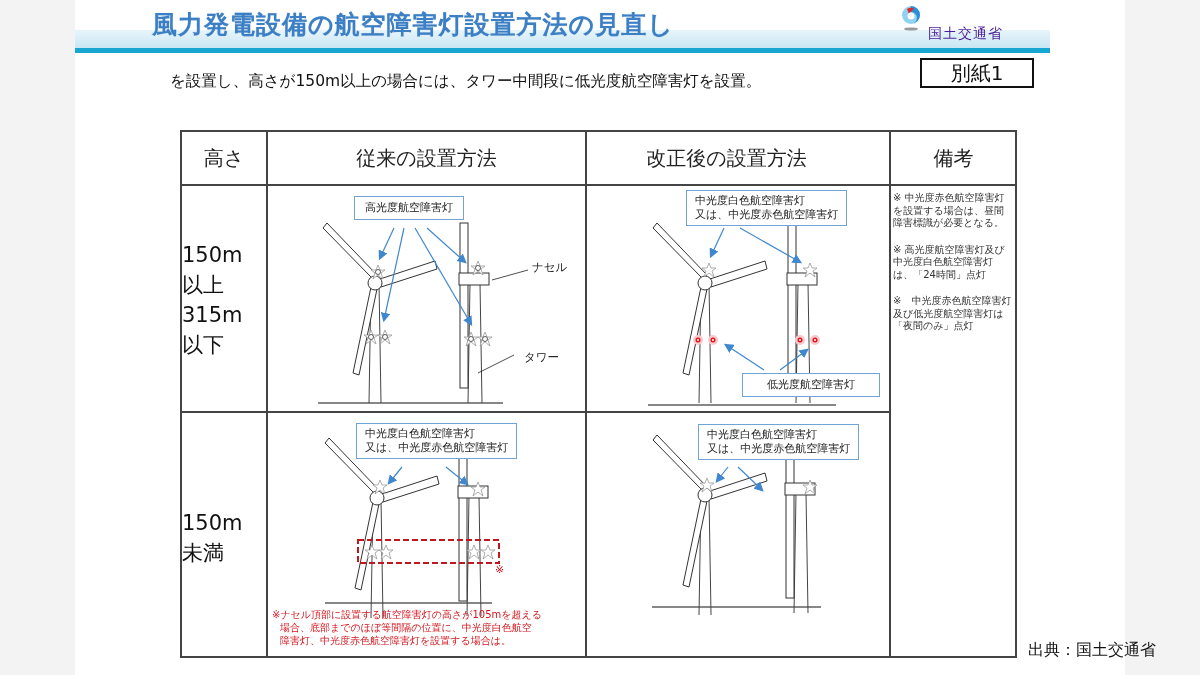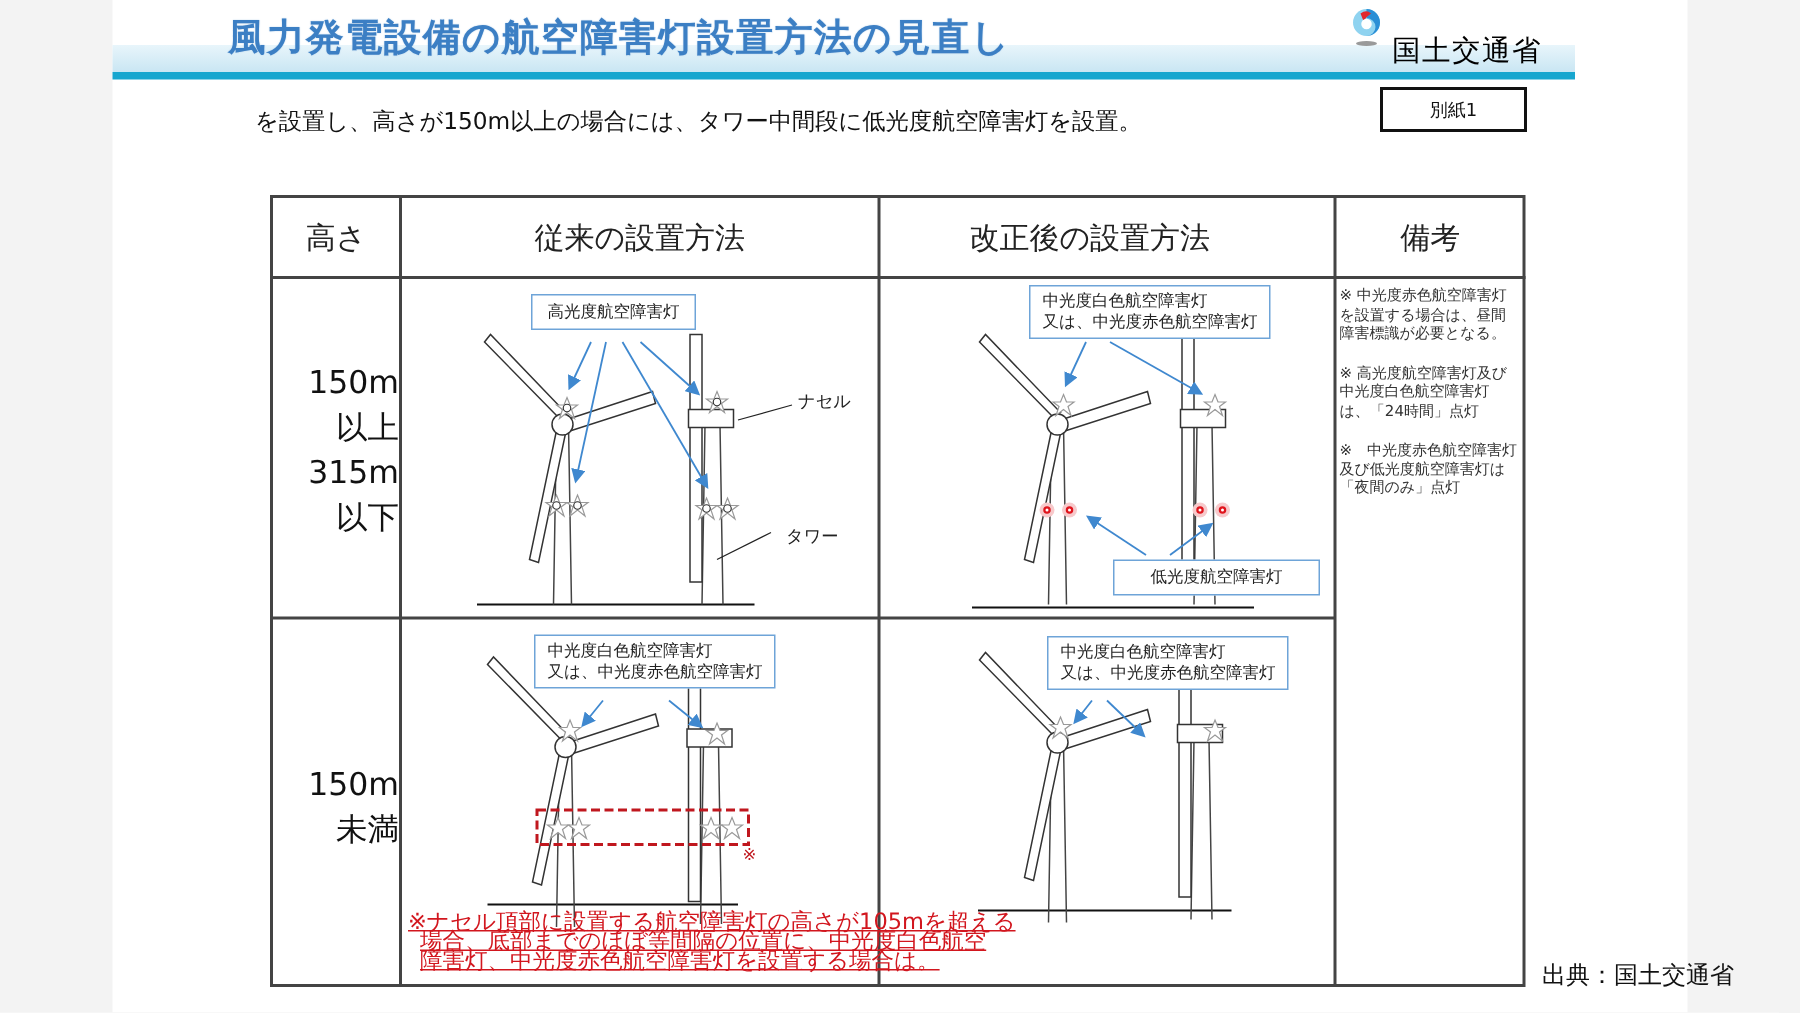--- a/index.html
+++ b/index.html
@@ -11,42 +11,42 @@
   
   .title-band { left: 75px; top: 30px; width: 975px; height: 18px;
     background: linear-gradient(to bottom, #e8f5fb 0%, #c9e6f3 100%); }
   .title-bar { left: 75px; top: 48px; width: 975px; height: 5px; background: #16a6cf; }
   .title-text { left: 152px; top: 8px; font-size: 25px; font-weight: bold; color: #3c7fc4;
     letter-spacing: 1px; white-space: nowrap; text-shadow: 0 0 1px #a9c9e6; }
 
   
   .logo { left: 900px; top: 4px; height: 28px; display: flex; align-items: center; gap: 6px; }
   .logo-mark { width: 22px; height: 26px; position: relative; }
-  .logo-text { font-size: 19px; color: #000000; letter-spacing: 1px; white-space: nowrap; margin-top: 32px; }
+  .logo-text { font-size: 14px; color: #4c1d95; letter-spacing: 1px; white-space: nowrap; margin-top: 32px; }
 
   
   .intro { left: 170px; top: 70px; font-size: 15.5px; line-height: 23px; color: #111; white-space: nowrap; }
-  .bessi { left: 920px; top: 58px; width: 98px; height: 30px; border: 2px solid #111;
-    font-size: 12px; display: flex; align-items: center; justify-content: center; background: #fff; }
+  .bessi { left: 920px; top: 58px; width: 114px; height: 30px; border: 2px solid #111;
+    font-size: 20px; display: flex; align-items: center; justify-content: center; background: #fff; }
 
   
   .tbl { left: 180px; top: 130px; width: 837px; height: 528px; border: 2px solid #444; }
   .vline { position: absolute; width: 2px; background: #444; }
   .hline { position: absolute; height: 2px; background: #444; }
   .hdr { position: absolute; font-size: 20px; color: #222; text-align: center; white-space: nowrap; }
-  .height-label { position: absolute; font-size: 21px; line-height: 30px; text-align: right; color: #111; }
+  .height-label { position: absolute; font-size: 21px; line-height: 30px; text-align: left; color: #111; }
 
   .callout { position: absolute; border: 1.5px solid #6ea4d8; background: #fff; font-size: 11px;
     line-height: 14px; color: #222; padding: 3px 8px; white-space: nowrap; }
   .small-label { position: absolute; font-size: 11.5px; color: #222; white-space: nowrap; }
 
   .remarks { position: absolute; left: 893px; top: 192px; width: 120px; font-size: 10px; line-height: 12.5px; color: #333; }
   .remark { margin-bottom: 14px; }
 
-  .red-note { position: absolute; left: 272px; top: 608px; font-size: 15px; line-height: 13px; color: #d2161e; white-space: nowrap; text-decoration: underline; }
+  .red-note { position: absolute; left: 272px; top: 608px; font-size: 10px; line-height: 13px; color: #d2161e; white-space: nowrap; }
 
   .source { left: 1028px; top: 640px; font-size: 16px; color: #111; white-space: nowrap; }
   svg { position: absolute; overflow: visible; }
 </style>
 </head>
 <body>
 
 <div class="slide"></div>
 
 <div class="abs title-band"></div>

